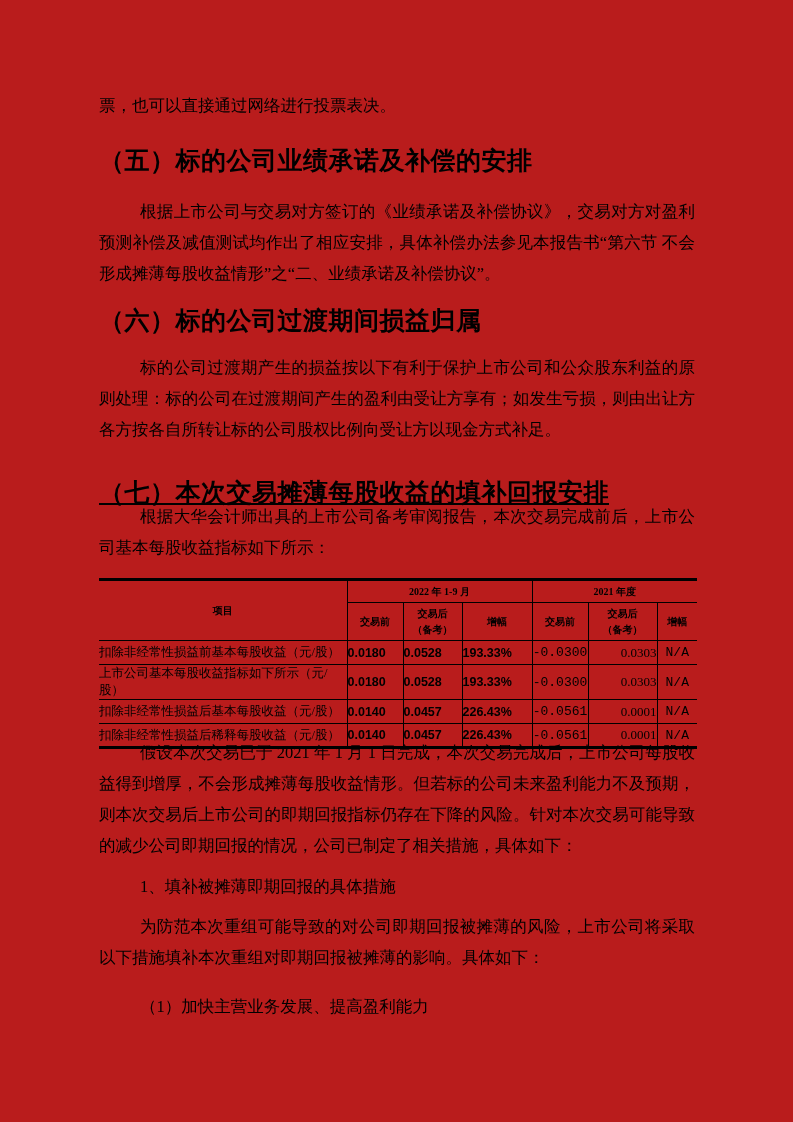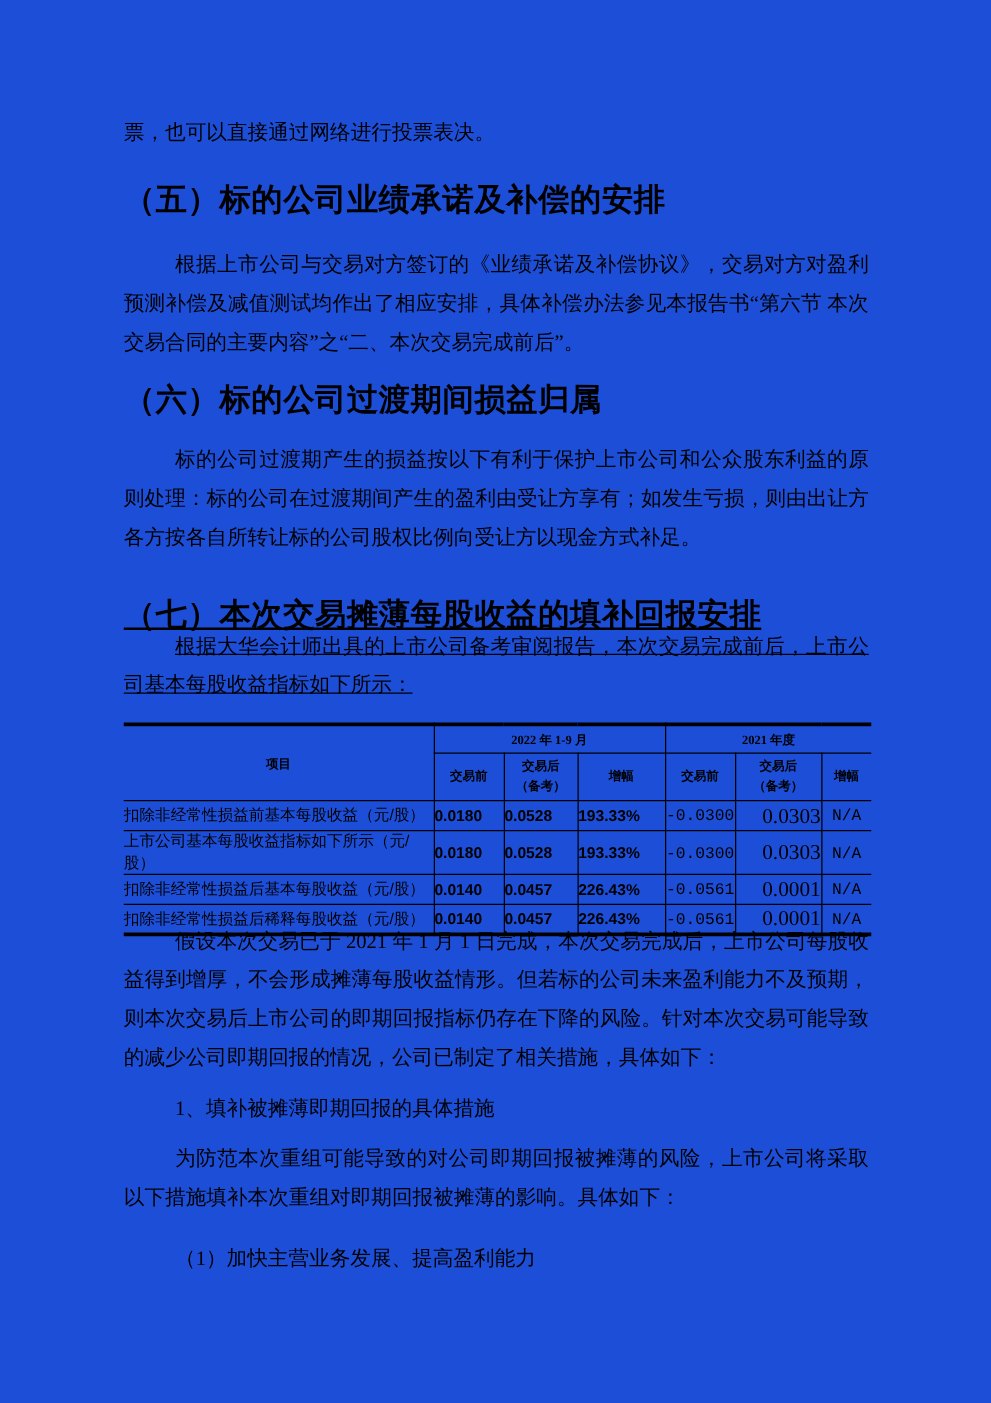--- a/index.html
+++ b/index.html
@@ -4,21 +4,21 @@
 <style>
   html, body {
     margin: 0;
     padding: 0;
     background: #ffffff;
   }
   .page {
     position: relative;
     width: 793px;
     height: 1122px;
-    background: #1d4ed8;
+    background: #b91c1c;
     color: #000000;
     font-family: "Liberation Serif", serif;
     overflow: hidden;
   }
   .blk {
     position: absolute;
     left: 99px;
     width: 596px;
   }
   .para {
@@ -62,30 +62,30 @@
     font-family: "Liberation Serif", serif;
   }
   tr.hdr-group { height: 23px; }
   tr.hdr-sub   { height: 38px; }
   tbody tr.data-row { height: 24px; }
   th.th-sub { white-space: pre-line; line-height: 16px; }
   td.row-label {
     font-size: 12.5px;
     text-align: left;
     padding-left: 5px;
-    font-family: Liberation Sans, sans-serif;
+    font-family: Liberation Serif, serif;
   }
   td.v22 {
     font-weight: bold;
     font-family: "Liberation Sans", sans-serif;
     font-size: 12.5px;
     text-align: left;
   }
   td.v21r {
-    font-size: 17px;
+    font-size: 13px;
     text-align: right;
     padding-right: 9px;
     font-family: "Liberation Serif", serif;
   }
   td.v21c {
     font-size: 13px;
     text-align: center;
     font-family: Liberation Mono, monospace;
   }
   .page-number {
@@ -101,29 +101,29 @@
 </style>
 </head>
 <body>
 
 <div class="page">
 
   <p class="para blk" style="top:90px;">票，也可以直接通过网络进行投票表决。</p>
 
   <h2 class="heading blk" style="top:146px;">（五）标的公司业绩承诺及补偿的安排</h2>
 
-  <p class="para ind blk" style="top:196px;">根据上市公司与交易对方签订的《业绩承诺及补偿协议》，交易对方对盈利预测补偿及减值测试均作出了相应安排，具体补偿办法参见本报告书“第六节 本次交易合同的主要内容”之“二、本次交易完成前后”。</p>
+  <p class="para ind blk" style="top:196px;">根据上市公司与交易对方签订的《业绩承诺及补偿协议》，交易对方对盈利预测补偿及减值测试均作出了相应安排，具体补偿办法参见本报告书“第六节 不会形成摊薄每股收益情形”之“二、业绩承诺及补偿协议”。</p>
 
   <h2 class="heading blk" style="top:306px;">（六）标的公司过渡期间损益归属</h2>
 
   <p class="para ind blk" style="top:352px;">标的公司过渡期产生的损益按以下有利于保护上市公司和公众股东利益的原则处理：标的公司在过渡期间产生的盈利由受让方享有；如发生亏损，则由出让方各方按各自所转让标的公司股权比例向受让方以现金方式补足。</p>
 
   <h2 class="heading blk" style="top:478px;text-decoration:underline;">（七）本次交易摊薄每股收益的填补回报安排</h2>
 
-  <p class="para ind blk" style="top:501px;text-decoration:underline;">根据大华会计师出具的上市公司备考审阅报告，本次交易完成前后，上市公司基本每股收益指标如下所示：</p>
+  <p class="para ind blk" style="top:501px;">根据大华会计师出具的上市公司备考审阅报告，本次交易完成前后，上市公司基本每股收益指标如下所示：</p>
 
   <div class="blk" style="top:578px;">
     <table class="eps">
       <colgroup>
         <col style="width:248px">
           <col style="width:56px">
           <col style="width:59px">
           <col style="width:70px">
         <col style="width:56px">
           <col style="width:69px">

